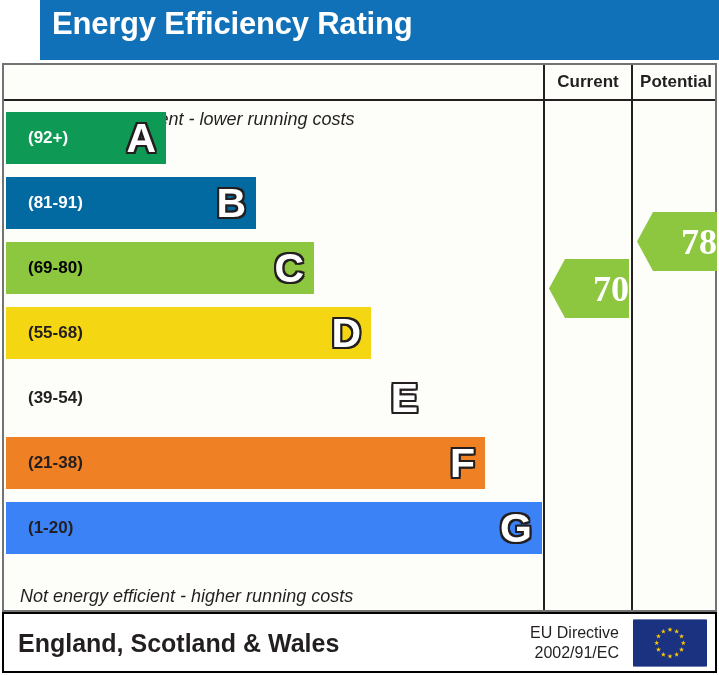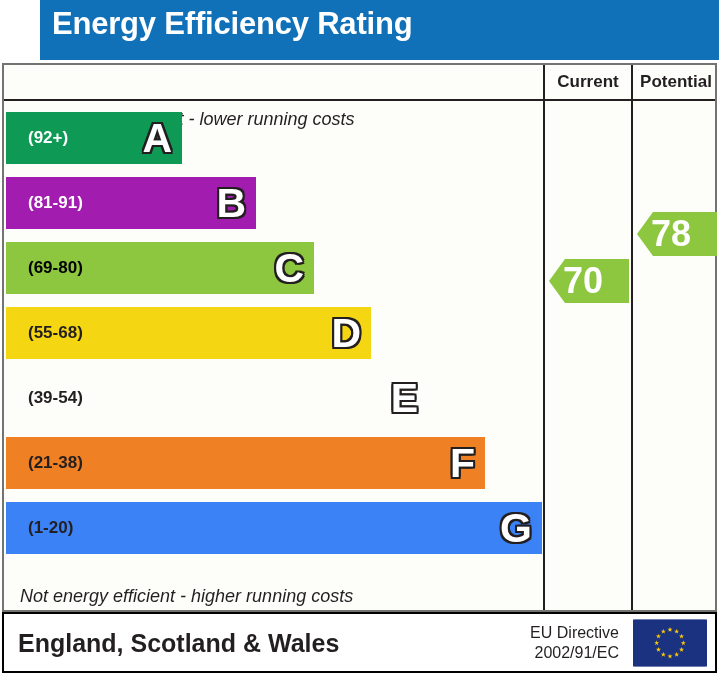--- a/index.html
+++ b/index.html
@@ -135,28 +135,29 @@
     text-shadow:
       -2px -2px 0 #231f20,  2px -2px 0 #231f20,
       -2px  2px 0 #231f20,  2px  2px 0 #231f20,
        0px -2px 0 #231f20,  0px  2px 0 #231f20,
       -2px  0px 0 #231f20,  2px  0px 0 #231f20;
   }
 
   
   .rating {
     position: absolute;
-    height: 44px;
+    height: 59px;
     box-sizing: border-box;
     clip-path: polygon(16px 0, 100% 0, 100% 100%, 16px 100%, 0 50%);
     display: flex;
     align-items: center;
-    justify-content: flex-start;
+    justify-content: flex-end;
     padding-left: 14px;
     box-sizing: border-box;
+    font-family: Liberation Serif, serif;
   }
   .rating-value {
     font-size: 36px;
     font-weight: bold;
     color: #ffffff;
     line-height: 1;
   }
 
   
   .footer {
@@ -218,25 +219,25 @@
     <div class="col-div c1"></div>
     <div class="col-div c2"></div>
 
     <div class="col-head current">Current</div>
     <div class="col-head potential">Potential</div>
 
     <div class="caption top">Very energy efficient - lower running costs</div>
     <div class="caption bottom">Not energy efficient - higher running costs</div>
 
     <div class="bands" id="bands-container">
-        <div class="band" style="top: 47px; width: 176px; background: rgb(14, 154, 84);">
+        <div class="band" style="top: 47px; width: 160px; background: rgb(14, 154, 84);">
           <span class="band-range" style="color: rgb(255, 255, 255);">(92+)</span>
           <span class="band-letter">A</span>
         </div>
-        <div class="band" style="top: 112px; width: 250px; background: #a21caf;">
+        <div class="band" style="top: 112px; width: 250px; background: #0369a1;">
           <span class="band-range" style="color: rgb(255, 255, 255);">(81-91)</span>
           <span class="band-letter">B</span>
         </div>
         <div class="band" style="top: 177px; width: 308px; background: rgb(141, 198, 63);">
           <span class="band-range" style="color: #000000;">(69-80)</span>
           <span class="band-letter">C</span>
         </div>
         <div class="band" style="top: 242px; width: 365px; background: rgb(245, 214, 18); padding-left: 36px;">
           <span class="band-range" style="color: rgb(35, 31, 32);">(55-68)</span>
           <span class="band-letter">D</span>

